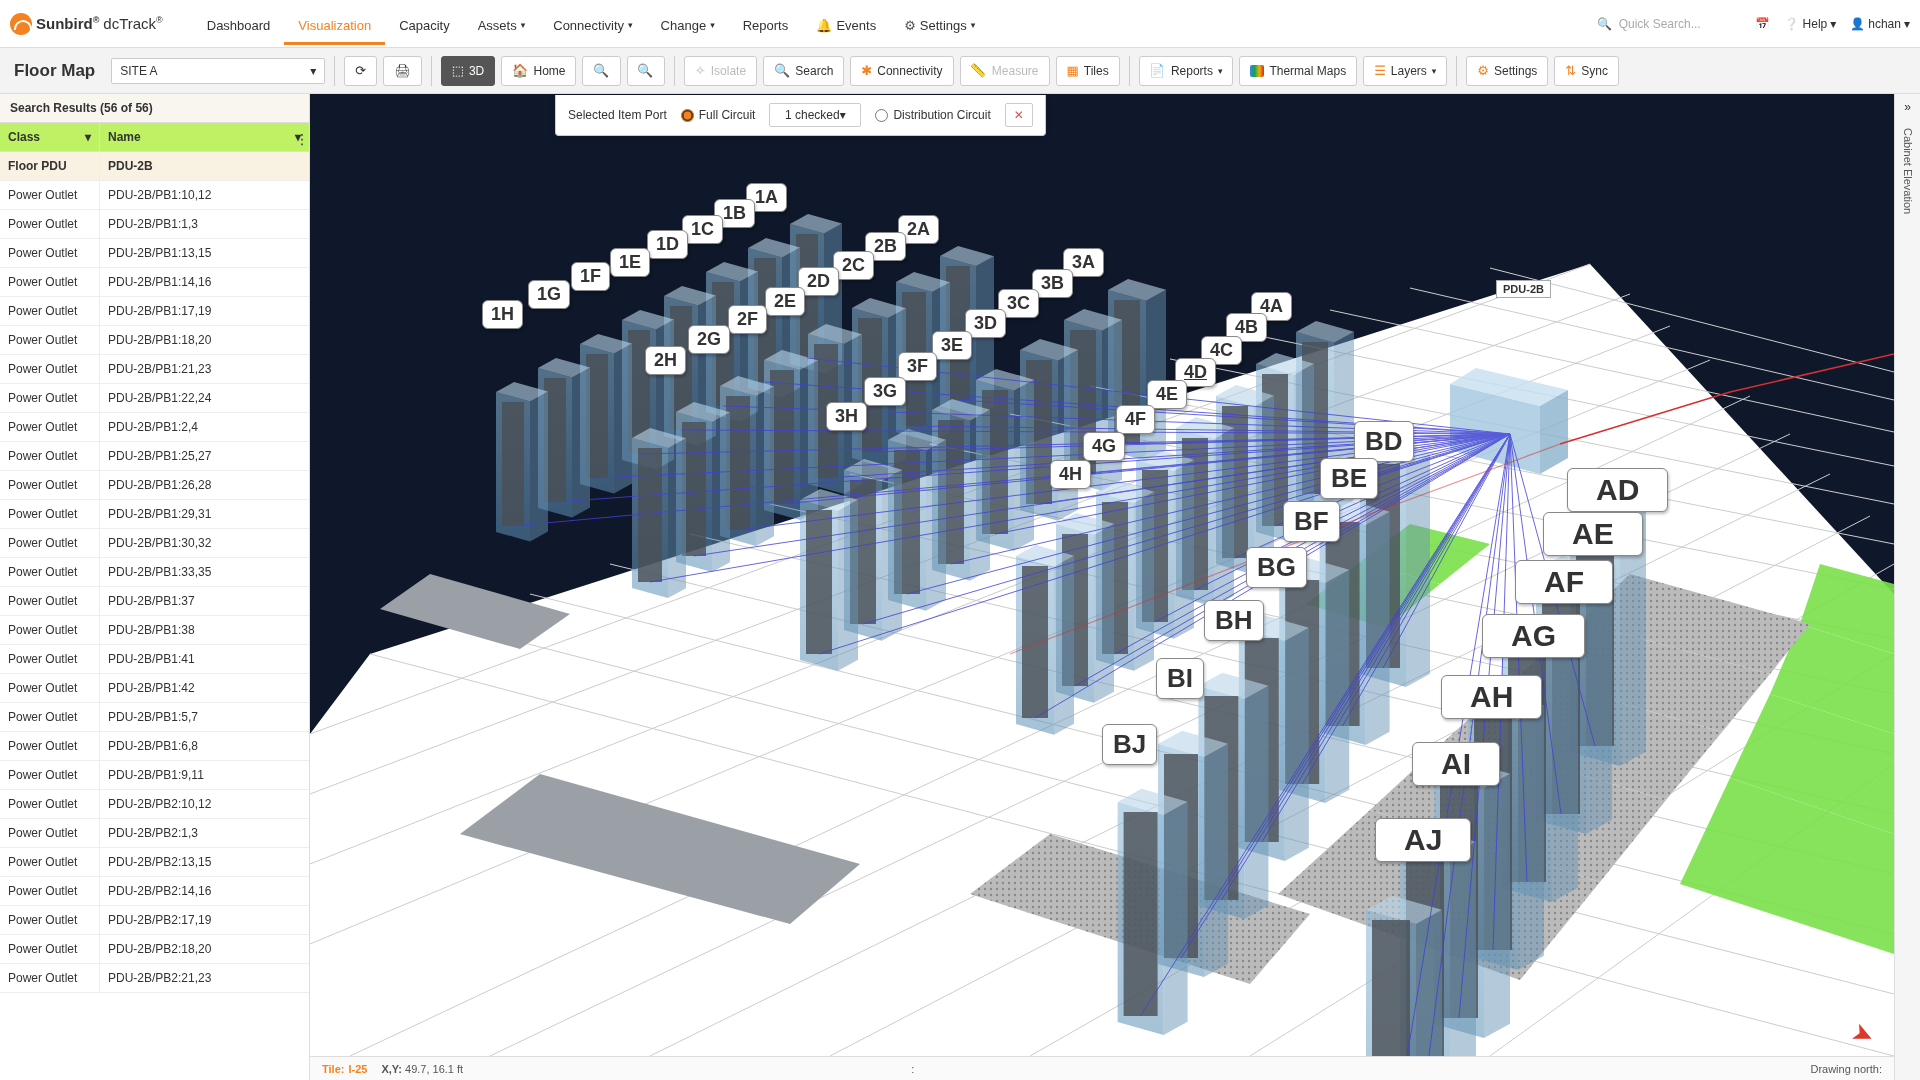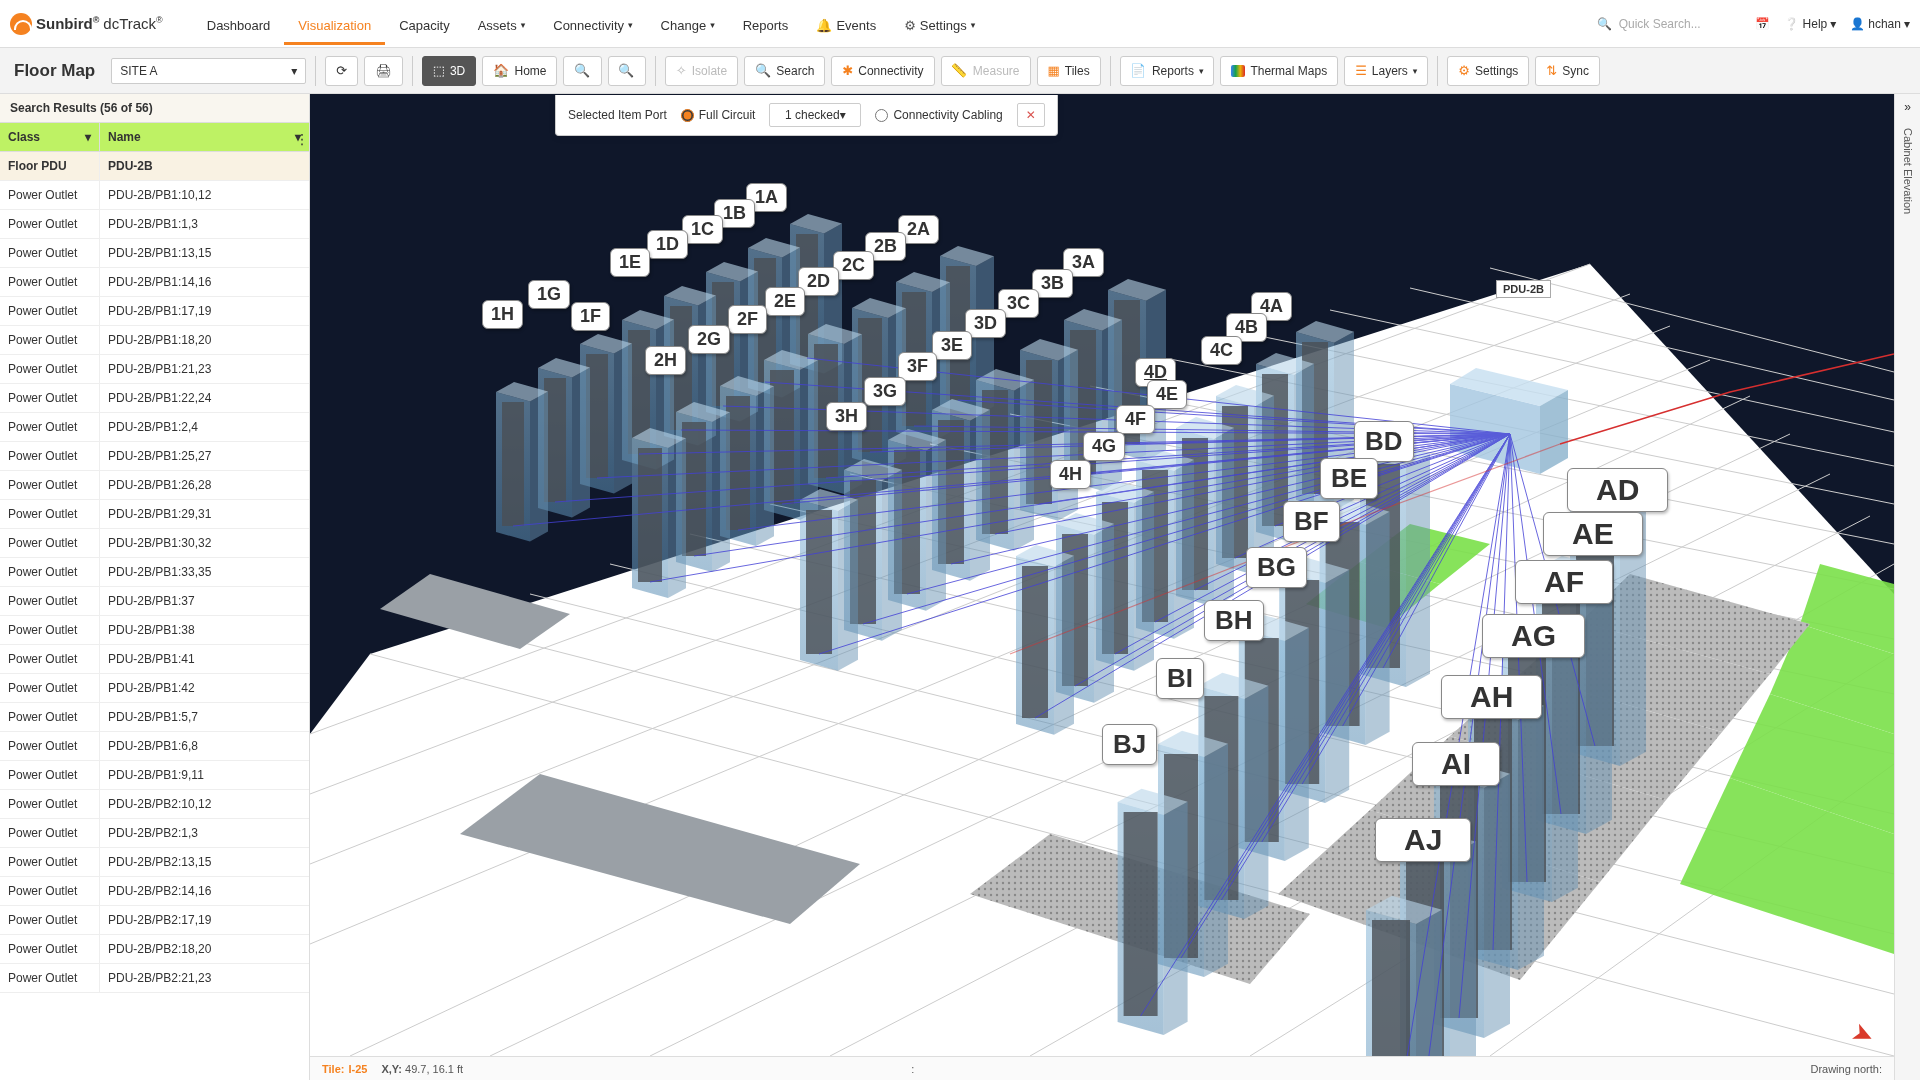--- a/index.html
+++ b/index.html
@@ -18,21 +18,21 @@
 .navitem .caret { font-size: 9px; }
 .topright { margin-left: auto; display: flex; align-items: center; gap: 14px; }
 .search-global { display: flex; align-items: center; gap: 6px; border: none; padding: 4px 6px; color: #888; width: 150px; }
 .icon { display: inline-block; }
 .bell { color: #d9534f; }
 .gear { color: #555; }
 
 
 .toolbar { display: flex; align-items: center; gap: 6px; height: 46px; background: #f3f3f3; border-bottom: 1px solid #ddd; padding: 0 10px; }
 .toolbar-title { font-size: 17px; font-weight: 600; padding: 0 10px 0 4px; }
-.site-dd { border: 1px solid #ccc; background: #fff; padding: 5px 8px; width: 195px; display: flex; align-items: center; justify-content: space-between; cursor: pointer; border-radius: 2px; }
+.site-dd { border: 1px solid #ccc; background: #fff; padding: 5px 8px; width: 214px; display: flex; align-items: center; justify-content: space-between; cursor: pointer; border-radius: 2px; }
 .tbtn { border: 1px solid #ccc; background: #fff; padding: 6px 10px; border-radius: 3px; cursor: pointer; display: flex; align-items: center; gap: 5px; font-size: 12px; min-height: 30px; }
 .tbtn .ticon { font-size: 13px; }
 .tbtn.orange-ico .ticon { color: #f58220; }
 .tbtn.active { background: #555; color: #fff; border-color: #555; }
 .tbtn.active .ticon { color: #fff; }
 .sep { width: 1px; height: 30px; background: #ccc; margin: 0 3px; }
 .tbtn.disabled { color: #bbb; }
 .tbtn.disabled .ticon { color: #bbb; }
 .tbtn .caret { font-size: 9px; }
 
@@ -205,21 +205,21 @@
   <label>
       <input type="radio" checked="" style="">
       <span>Full Circuit</span>
     </label>
   <div class="sec-select">
       <span>1 checked</span>
       <span class="caret">▾</span>
     </div>
   <label>
       <input type="radio" style="">
-      <span>Connectivity Cabling</span>
+      <span>Distribution Circuit</span>
     </label>
   <div class="sec-close"><span>✕</span></div>
 </div>
 
 <div class="main">
 
   <div class="sidebar">
     <div class="sr-header">Search Results (56 of 56)</div>
     <div class="gridhead">
       <div class="col col-class">
@@ -758,21 +758,21 @@
       <polyline points="1250,350 1420,298 1584,260" stroke="#d62f2f" stroke-width="1.5" fill="none"></polyline>
       <polyline points="1250,350 1060,420 700,560" stroke="#d62f2f" stroke-width="1.2" fill="none" opacity="0.5"></polyline>
     </svg>
 
     <div id="racklabels">
         <div class="rlabel" style="left: 436px; top: 89px;">1A</div>
         <div class="rlabel" style="left: 404px; top: 105px;">1B</div>
         <div class="rlabel" style="left: 372px; top: 121px;">1C</div>
         <div class="rlabel" style="left: 337px; top: 136px;">1D</div>
         <div class="rlabel" style="left: 300px; top: 154px;">1E</div>
-        <div class="rlabel" style="left: 261px; top: 168px; margin-top: 40px;">1F</div>
+        <div class="rlabel" style="left: 261px; top: 168px;">1F</div>
         <div class="rlabel" style="left: 218px; top: 186px;">1G</div>
         <div class="rlabel" style="left: 172px; top: 206px;">1H</div>
         <div class="rlabel" style="left: 588px; top: 121px;">2A</div>
         <div class="rlabel" style="left: 555px; top: 138px;">2B</div>
         <div class="rlabel" style="left: 523px; top: 157px;">2C</div>
         <div class="rlabel" style="left: 488px; top: 173px;">2D</div>
         <div class="rlabel" style="left: 455px; top: 193px;">2E</div>
         <div class="rlabel" style="left: 418px; top: 211px;">2F</div>
         <div class="rlabel" style="left: 378px; top: 231px;">2G</div>
         <div class="rlabel" style="left: 335px; top: 252px;">2H</div>
@@ -780,21 +780,21 @@
         <div class="rlabel" style="left: 722px; top: 175px;">3B</div>
         <div class="rlabel" style="left: 688px; top: 195px;">3C</div>
         <div class="rlabel" style="left: 655px; top: 215px;">3D</div>
         <div class="rlabel" style="left: 622px; top: 237px;">3E</div>
         <div class="rlabel" style="left: 588px; top: 258px;">3F</div>
         <div class="rlabel" style="left: 554px; top: 283px;">3G</div>
         <div class="rlabel" style="left: 516px; top: 308px;">3H</div>
         <div class="rlabel" style="left: 941px; top: 198px;">4A</div>
         <div class="rlabel" style="left: 916px; top: 219px;">4B</div>
         <div class="rlabel" style="left: 891px; top: 242px;">4C</div>
-        <div class="rlabel" style="left: 825px; top: 264px; text-decoration: underline;">4D</div>
+        <div class="rlabel" style="left: 865px; top: 264px; text-decoration: underline;">4D</div>
         <div class="rlabel" style="left: 837px; top: 286px;">4E</div>
         <div class="rlabel" style="left: 806px; top: 311px;">4F</div>
         <div class="rlabel" style="left: 773px; top: 338px;">4G</div>
         <div class="rlabel" style="left: 740px; top: 366px;">4H</div>
         <div class="rlabel big" style="left: 1044px; top: 327px;">BD</div>
         <div class="rlabel big" style="left: 1010px; top: 364px;">BE</div>
         <div class="rlabel big" style="left: 973px; top: 407px;">BF</div>
         <div class="rlabel big" style="left: 936px; top: 453px;">BG</div>
         <div class="rlabel big" style="left: 894px; top: 506px;">BH</div>
         <div class="rlabel big" style="left: 846px; top: 564px;">BI</div>

